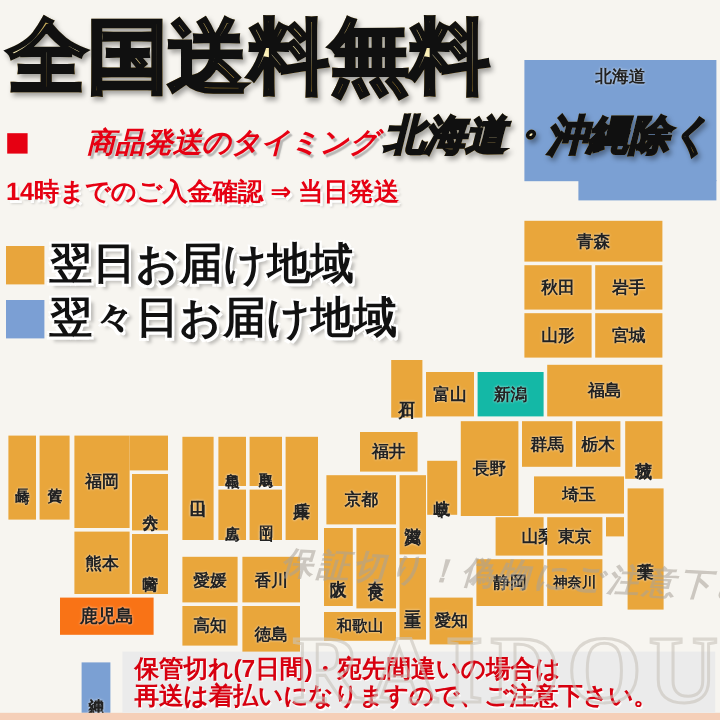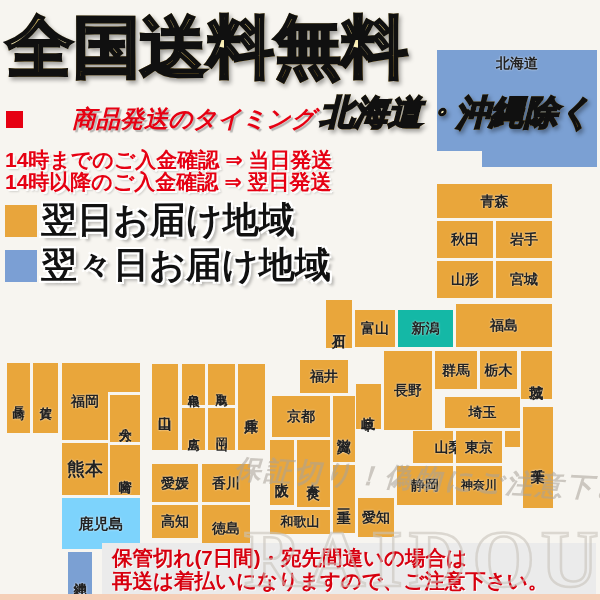--- a/index.html
+++ b/index.html
@@ -209,44 +209,43 @@
         <span style="font-size: 12px;">佐賀</span>
       </div>
       <div class="tile" style="left: 62px; top: 363px; width: 46px; height: 77px; background: rgb(233, 166, 59);">
         <span style="font-size: 14px;">福岡</span>
       </div>
       <div class="tile" style="left: 108px; top: 363px; width: 32px; height: 29px; background: rgb(233, 166, 59);"></div>
       <div class="tile vert" style="left: 110px; top: 395px; width: 30px; height: 47px; background: rgb(233, 166, 59);">
         <span style="font-size: 13px;">大分</span>
       </div>
       <div class="tile" style="left: 62px; top: 443px; width: 46px; height: 52px; background: rgb(233, 166, 59);">
-        <span style="font-size: 18px;">熊本</span>
+        <span style="font-size: 14px;">熊本</span>
       </div>
       <div class="tile vert" style="left: 110px; top: 445px; width: 30px; height: 50px; background: rgb(233, 166, 59);">
         <span style="font-size: 13px;">宮崎</span>
       </div>
-      <div class="tile" style="left: 62px; top: 498px; width: 78px; height: 51px; background: #7dd3fc;">
+      <div class="tile" style="left: 50px; top: 498px; width: 78px; height: 31px; background: #f97316;">
         <span style="font-size: 15px;">鹿児島</span>
       </div>
       <div class="tile vert" style="left: 68px; top: 552px; width: 24px; height: 42px; background: rgb(123, 160, 211);">
         <span style="font-size: 13px;">沖縄</span>
       </div>
     </div>
 
   <div id="main-title" class="gold-text">全国送料無料</div>
 
   <div id="exclude-note" class="gold-text">北海道・沖縄除く</div>
 
   <div id="timing-heading">
     <span class="sq"></span>
     <span class="txt">商品発送のタイミング</span>
   </div>
 
   <div class="red-line" style="top:146px;">14時までのご入金確認 ⇒ 当日発送</div>
-  <div class="red-line" style="top:168px;">14時以降のご入金確認 ⇒ 翌日発送</div>
 
   <div class="legend-row" style="top:196px;">
     <span class="legend-sq" style="background: rgb(232, 165, 60);"></span>
     <span class="legend-label">翌日お届け地域</span>
   </div>
   <div class="legend-row" style="top:241px;">
     <span class="legend-sq" style="background: rgb(123, 159, 212);"></span>
     <span class="legend-label">翌々日お届け地域</span>
   </div>
 

